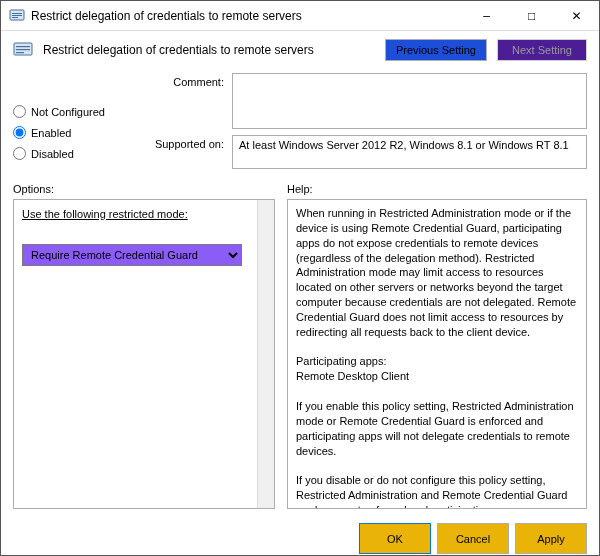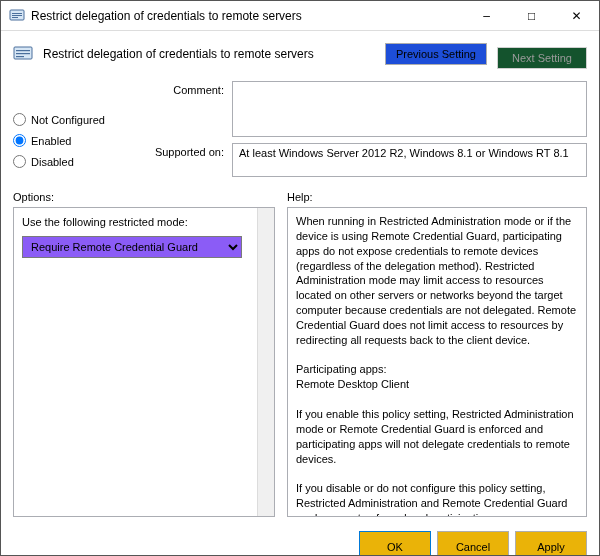--- a/index.html
+++ b/index.html
@@ -51,21 +51,21 @@
     .header-title { font-size: 12px; flex: 1; }
     .nav-btn {
       background: #1d4ed8;
       border: 1px solid #adadad;
       padding: 3px 10px;
       font-size: 11px;
       font-family: inherit;
       min-width: 90px;
       height: 22px;
     }
-    .nav-btn:disabled { color: #9a9a9a; background: #14532d; border-color: #d0d0d0; margin-top: 8px; }
+    .nav-btn:disabled { color: #9a9a9a; background: #4c1d95; border-color: #d0d0d0; }
 
     .state-block {
       display: flex;
       padding: 4px 12px 8px 12px;
       gap: 14px;
     }
     .radio-col {
       width: 115px;
       display: flex;
       flex-direction: column;
@@ -114,21 +114,21 @@
       height: 320px;
     }
     .options-panel {
       width: 262px;
       border: 1px solid #abadb3;
       background: #fff;
       padding: 8px;
       font-size: 11px;
       position: relative;
     }
-    .opt-label { margin-bottom: 8px; }
+    .opt-label { margin-bottom: 24px; text-decoration: underline; }
     .opt-select {
       width: 220px;
       font-family: inherit;
       font-size: 11px;
       padding: 2px 4px;
       border: 1px solid #7a7a7a;
       background: #8b5cf6;
       height: 22px;
     }
     .options-scroll {

